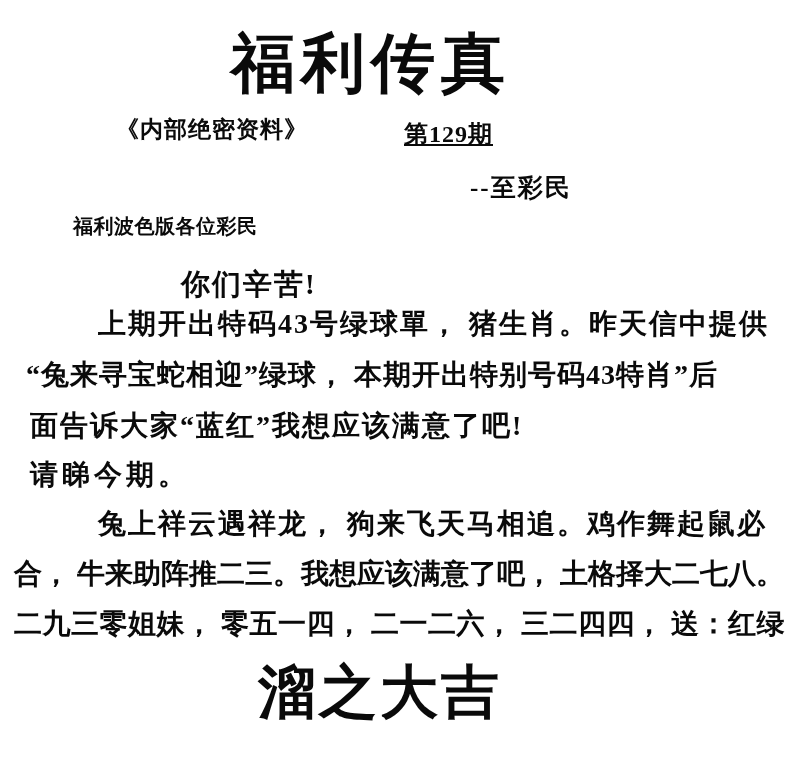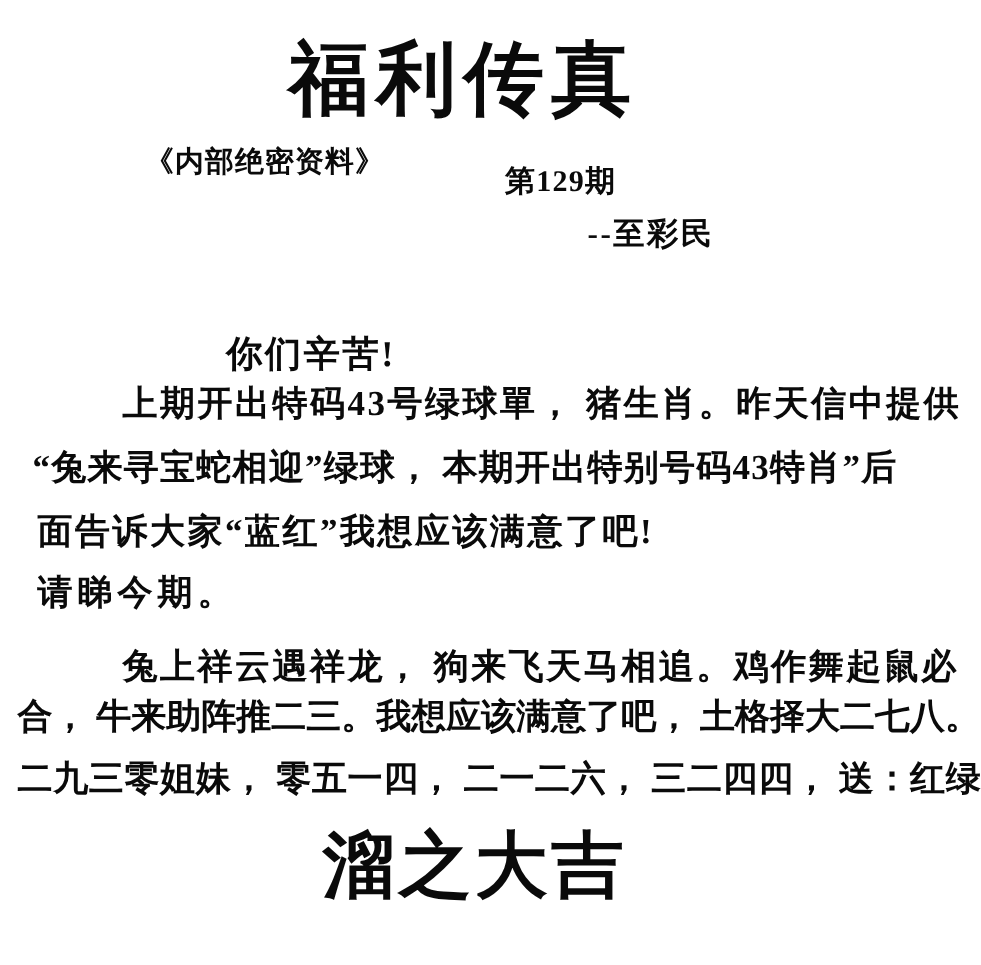--- a/index.html
+++ b/index.html
@@ -32,23 +32,24 @@
     letter-spacing: 6px;
   }
   .classification {
     left: 116px;
     top: 118px;
     font-size: 23px;
     letter-spacing: 1px;
   }
   .issue {
     left: 404px;
-    top: 134px;
+    top: 122px;
     font-size: 24px;
     letter-spacing: 1px;
+    text-decoration: underline;
   }
   .dedication {
     left: 470px;
     top: 175px;
     font-size: 25px;
     letter-spacing: 2px;
   }
   .salutation {
     left: 73px;
     top: 216px;
@@ -61,21 +62,21 @@
     font-size: 29px;
     letter-spacing: 2px;
   }
   .body-line {
     font-size: 28px;
   }
   .p1l1 { left: 98px; top: 310px; letter-spacing: 2px; }
   .p1l2 { left: 26px; top: 361px; letter-spacing: 1px; }
   .p1l3 { left: 30px; top: 412px; letter-spacing: 2px; }
   .watch { left: 30px; top: 461px; letter-spacing: 4px; }
-  .p2l1 { left: 98px; top: 510px; letter-spacing: 2px; margin-top: 10px; }
+  .p2l1 { left: 98px; top: 510px; letter-spacing: 2px; }
   .p2l2 { left: 14px; top: 560px; letter-spacing: 0px; }
   .p2l3 { left: 14px; top: 610px; letter-spacing: 0.5px; }
   .closing {
     left: 258px;
     top: 664px;
     font-size: 58px;
     letter-spacing: 3px;
   }
 </style>
 </head>
@@ -84,20 +85,21 @@
 <div class="page">
 
   <div class="line title">福利传真</div>
 
   <div class="line classification">《内部绝密资料》</div>
 
   <div class="line issue">第129期</div>
 
   <div class="line dedication">--至彩民</div>
 
+  <div class="line salutation">福利波色版各位彩民</div>
 
   <div class="line greeting">你们辛苦!</div>
 
   <div class="line body-line p1l1">上期开出特码43号绿球單， 猪生肖。昨天信中提供</div>
 
   <div class="line body-line p1l2">“兔来寻宝蛇相迎”绿球， 本期开出特别号码43特肖”后</div>
 
   <div class="line body-line watch">请睇今期。</div>
 
   <div class="line body-line p1l3">面告诉大家“蓝红”我想应该满意了吧!</div>

